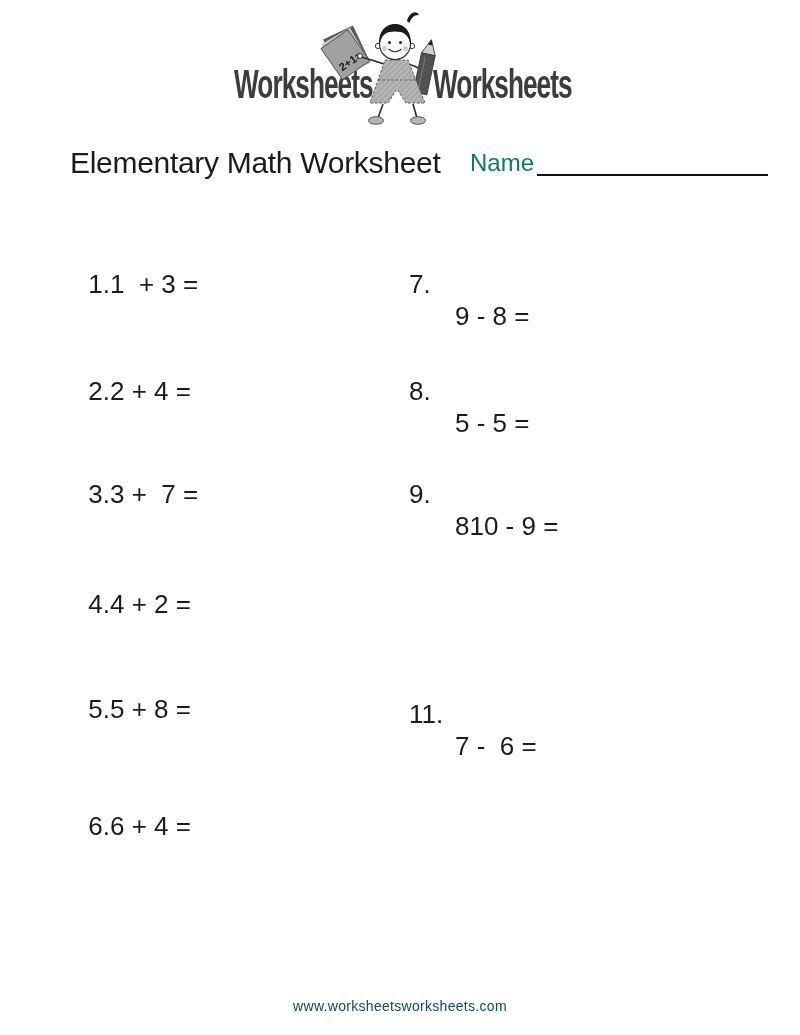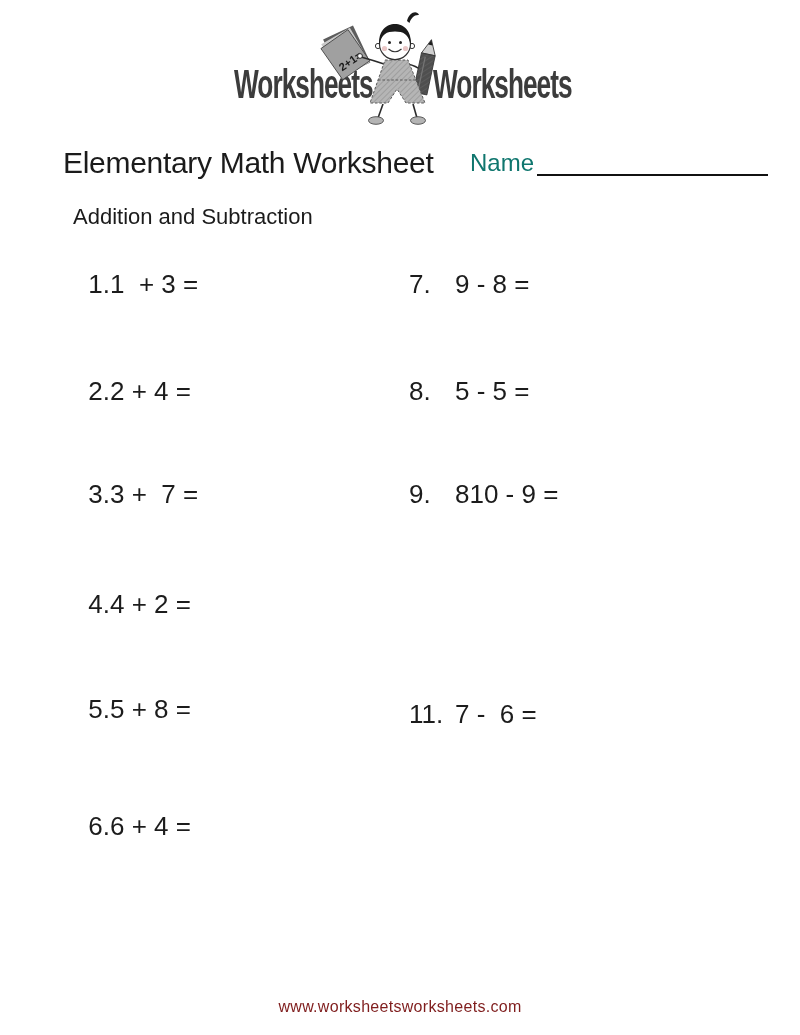--- a/index.html
+++ b/index.html
@@ -23,21 +23,21 @@
     line-height:41px;
     color:#3c3c3c;
     white-space:nowrap;
   }
   .logo-left  { right:427px; transform:scaleX(0.64); transform-origin:right center; }
   .logo-right { left:433px;  transform:scaleX(0.64); transform-origin:left center; }
   .mascot { position:absolute; left:320px; top:8px; width:118px; height:120px; }
 
   
   .title {
-    position:absolute; left:63px; top:146px;
+    position:absolute; left:70px; top:146px;
     font-size:30px; letter-spacing:-0.3px; color:#1b1b1b;
     white-space:nowrap;
   }
   .name-label {
     position:absolute; left:470px; top:149px;
     font-size:24px; color:#0f766e;
   }
   .name-line {
     position:absolute; left:537px; top:174px;
     width:231px; height:2px; background:#111;
@@ -54,28 +54,28 @@
     display:flex;
     font-size:26px;
     line-height:30px;
     color:#1c1c1c;
   }
   .prob-l { left:58px; }
   .prob-r { left:409px; }
   .prob-l .pnum { width:52px; text-align:right; }
   .prob-r .pnum { width:46px; text-align:left; }
   .prob-l .pexpr { white-space:pre; }
-  .prob-r .pexpr { margin-left:0;   white-space:pre; }
+  .prob-r .pexpr { margin-left:0;   white-space:pre;margin-top:32px; }
 
   
   .footer {
     position:absolute; left:0; right:0; top:998px;
     text-align:center;
-    font-size:16px; letter-spacing:0.3px;
-    color:#7f1d1d;
+    font-size:14px; letter-spacing:0.3px;
+    color:#0c4a6e;
   }
 </style>
 </head>
 <body>
 
 <div class="page">
 
   <div class="logo-text logo-left">Worksheets</div>
   <div class="logo-text logo-right">Worksheets</div>
 
@@ -133,21 +133,20 @@
     <circle cx="69.5" cy="34.5" r="1.5" fill="#222222"></circle>
     <circle cx="80.5" cy="34.5" r="1.5" fill="#222222"></circle>
     <circle cx="64.5" cy="40.5" r="2.6" fill="#e9c6c6"></circle>
     <circle cx="85.5" cy="40.5" r="2.6" fill="#e9c6c6"></circle>
     <path d="M68.5,41 Q75,46.5 81.5,41" stroke="#333333" stroke-width="1.2" fill="none"></path>
   </svg>
 
   <div class="title">Elementary Math Worksheet</div>
   <div class="name-label">Name</div>
   <div class="name-line"></div>
-  <div class="subtitle">Addition and Subtraction</div>
 
   <div class="prob prob-l" style="top:269px">
     <span class="pnum">1.</span>
     <span class="pexpr">1  + 3 =</span>
   </div>
   <div class="prob prob-l" style="top:376px">
     <span class="pnum">2.</span>
     <span class="pexpr">2 + 4 =</span>
   </div>
   <div class="prob prob-l" style="top:479px">

